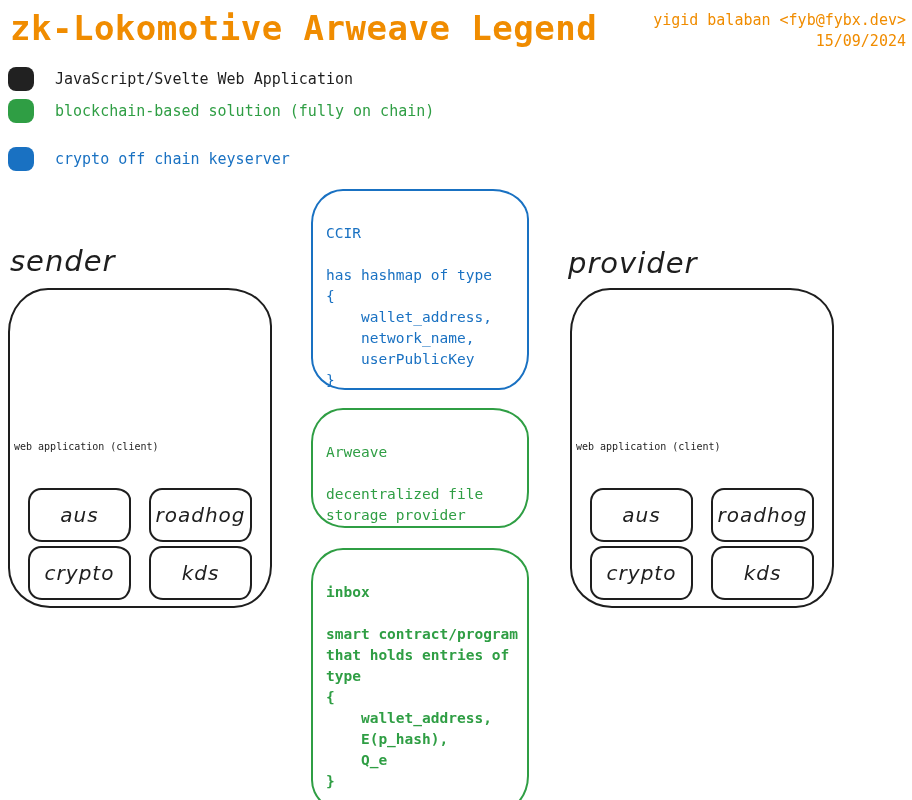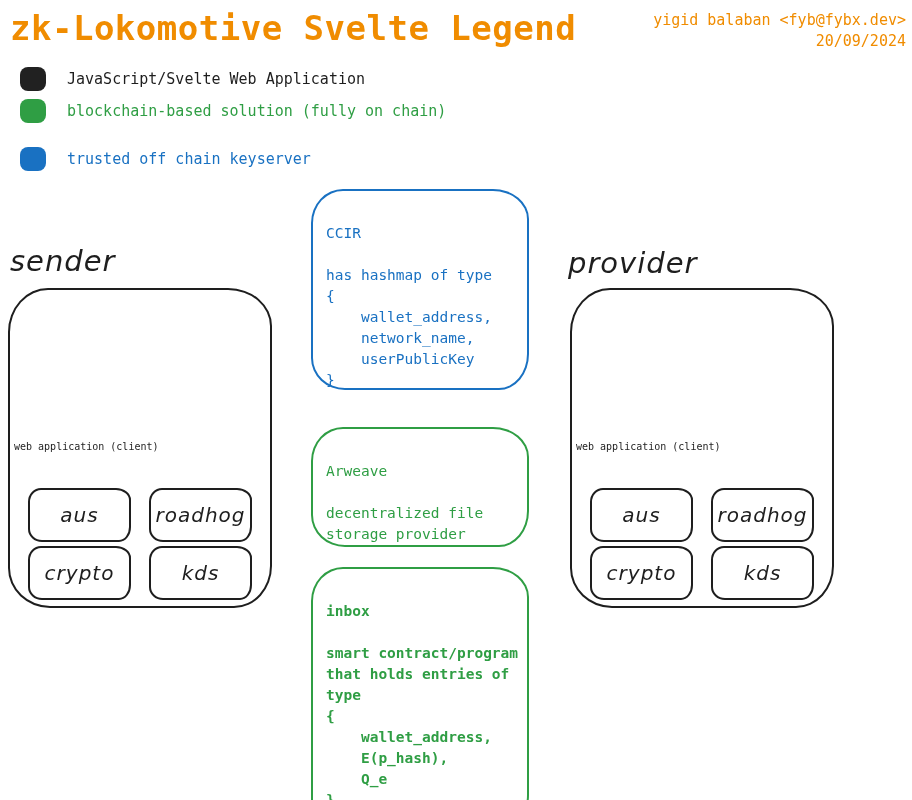--- a/index.html
+++ b/index.html
@@ -15,21 +15,21 @@
     left:10px; top:8px;
     font-size:34px; font-weight:bold; letter-spacing:0.5px;
     color:#f08c00; white-space:nowrap;
   }
   .byline {
     right:6px; top:10px; text-align:right;
     font-size:15px; line-height:21px; color:#f08c00; white-space:nowrap;
   }
 
   
-  .lg-row { left:8px; display:flex; align-items:center;margin-left:12px; }
+  .lg-row { left:8px; display:flex; align-items:center; }
   .lg-swatch { width:26px; height:24px; border-radius:8px; flex:0 0 auto; }
   .lg-label { margin-left:21px; font-size:15px; white-space:nowrap; }
   .c-black { color:#1e1e1e; } .bg-black { background:#212121; }
   .c-green { color:#2f9e44; } .bg-green { background:#2f9e44; }
   .c-blue  { color:#1971c2; } .bg-blue  { background:#1971c2; }
 
   
   .hand {
     font-family:"DejaVu Sans", sans-serif;
     font-style:italic; font-weight:500; letter-spacing:1px;
@@ -59,42 +59,42 @@
     width:218px; box-sizing:border-box; background:#fff;
     border-width:2.5px; border-style:solid;
     border-radius:32px 36px 30px 34px / 34px 30px 36px 32px;
   }
   .midbox pre {
     margin:0; padding:32px 4px 0 13px;
     font-family:"DejaVu Sans Mono", monospace;
     font-size:14.5px; line-height:21px; white-space:pre;
   }
   .bd-blue  { border-color:#1971c2; }
-  .bd-green { border-color:#2f9e44;margin-top:19px; }
+  .bd-green { border-color:#2f9e44; }
 </style>
 </head>
 <body>
 
-<div class="abs title">zk-Lokomotive Svelte Legend</div>
+<div class="abs title">zk-Lokomotive Arweave Legend</div>
 <div class="abs byline">
   <div>yigid balaban &lt;fyb@fybx.dev&gt;</div>
-  <div>20/09/2024</div>
+  <div>15/09/2024</div>
 </div>
 
 <div class="abs lg-row" style="top:67px;">
   <div class="lg-swatch bg-black"></div>
   <div class="lg-label c-black">JavaScript/Svelte Web Application</div>
 </div>
 <div class="abs lg-row" style="top:99px;">
   <div class="lg-swatch bg-green"></div>
   <div class="lg-label c-green">blockchain-based solution (fully on chain)</div>
 </div>
 <div class="abs lg-row" style="top:147px;">
   <div class="lg-swatch bg-blue"></div>
-  <div class="lg-label c-blue">trusted off chain keyserver</div>
+  <div class="lg-label c-blue">crypto off chain keyserver</div>
 </div>
 
 <div class="abs hand group-label" style="left:10px; top:244px;">sender</div>
 <div class="abs bigbox" style="left:8px; top:288px;"></div>
 <div class="abs client-label" style="left:14px; top:441px;">web application (client)</div>
 <div class="abs chip" style="left:28px; top:488px;">
   <span class="hand">aus</span>
 </div>
 <div class="abs chip" style="left:149px; top:488px;">
   <span class="hand">roadhog</span>

